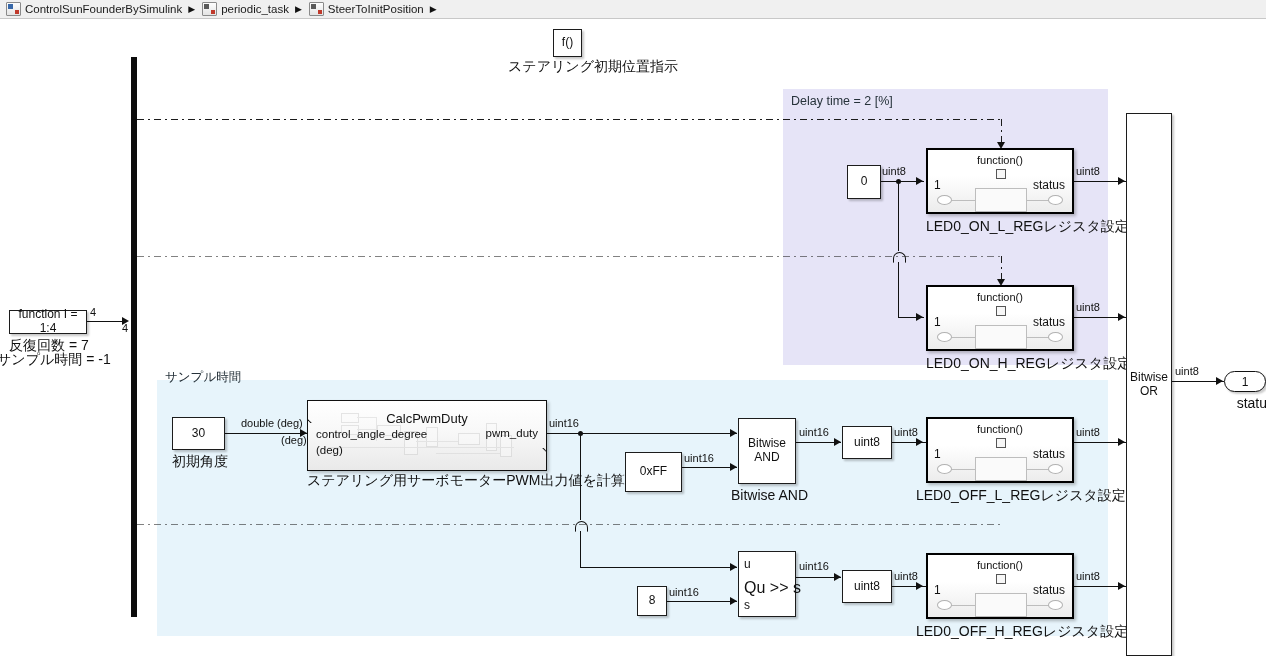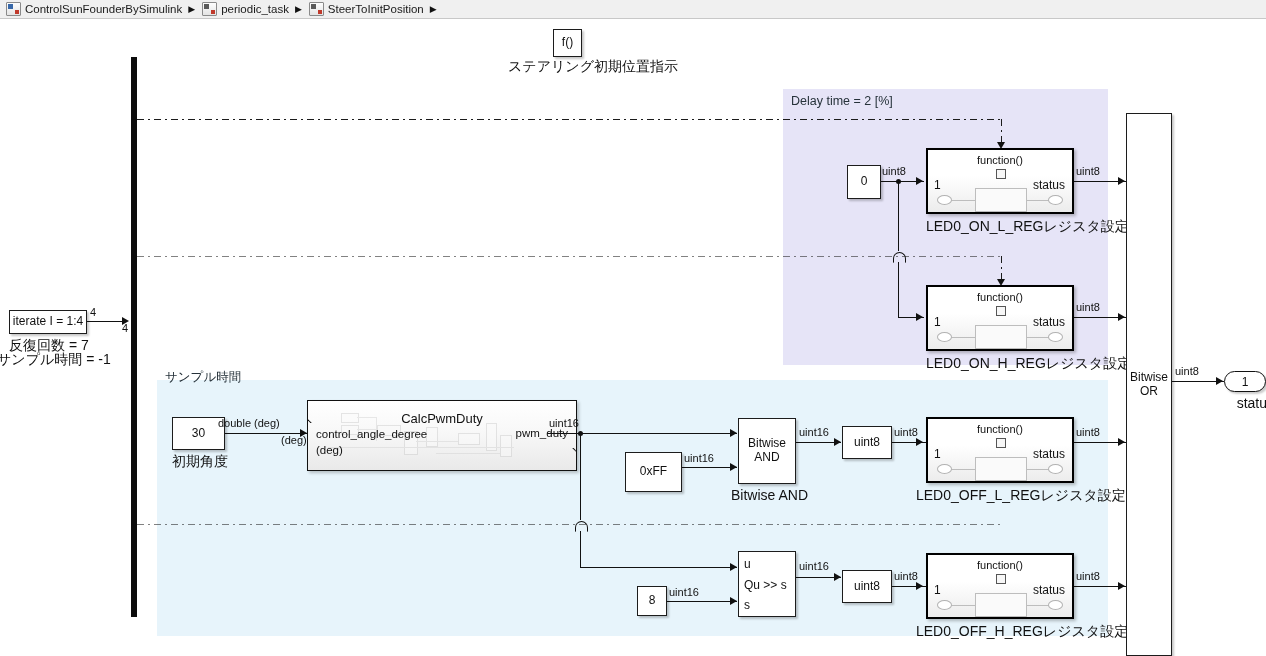--- a/index.html
+++ b/index.html
@@ -192,21 +192,21 @@
     <span class="bc-sep">▶</span>
   </div>
 
   <div class="area" style="left:783px;top:89px;width:325px;height:276px;background:#e6e4f7;"></div>
   <div class="area-label" style="left:791px;top:94px;">Delay time = 2 [%]</div>
 
   <div class="area" style="left:157px;top:380px;width:951px;height:256px;background:#e7f4fb;"></div>
   <div class="area-label" style="left:165px;top:369px;">サンプル時間</div>
 
   <div class="blk" style="left:9px;top:310px;width:78px;height:24px;">
-    <span>iterate I = 1:4</span>
+    <span>function I = 1:4</span>
   </div>
   <div class="cap" style="left:9px;top:337px;width:78px;">反復回数 = 7</div>
   <div class="cap" style="left:-3px;top:351px;width:102px;">サンプル時間 = -1</div>
 
   <div class="w wh" style="left:87px;top:321px;width:40px;"></div>
   <div class="arw" style="left:122px;top:317px;"></div>
   <div class="lbl" style="left:90px;top:306px;">4</div>
   <div class="lbl" style="left:122px;top:322px;">4</div>
 
   <div class="busbar" style="left:131px;top:57px;width:6px;height:560px;"></div>
@@ -267,26 +267,26 @@
   </div>
   <div class="cap" style="left:926px;top:355px;width:148px;">LED0_ON_H_REGレジスタ設定</div>
   <div class="lbl" style="left:1076px;top:301px;">uint8</div>
   <div class="w wh" style="left:1074px;top:317px;width:52px;"></div>
   <div class="arw" style="left:1118px;top:313px;"></div>
 
   <div class="blk" style="left:172px;top:417px;width:53px;height:33px;">
     <span>30</span>
   </div>
   <div class="cap" style="left:172px;top:453px;width:53px;">初期角度</div>
-  <div class="lbl" style="left:218px;top:417px;">double (deg)</div>
+  <div class="lbl" style="left:241px;top:417px;">double (deg)</div>
   <div class="w wh" style="left:225px;top:433px;width:82px;"></div>
   <div class="arw" style="left:300px;top:429px;"></div>
   <div class="lbl" style="left:281px;top:434px;">(deg)</div>
 
-  <div class="mdlref" style="left:307px;top:400px;width:270px;height:71px;">
+  <div class="mdlref" style="left:307px;top:400px;width:240px;height:71px;">
     <div class="guts">
       <div class="g" style="left:33px;top:12px;width:16px;height:8px;"></div>
       <div class="g" style="left:33px;top:24px;width:16px;height:8px;"></div>
       <div class="gl" style="left:49px;top:16px;width:20px;"></div>
       <div class="gl" style="left:49px;top:28px;width:20px;"></div>
       <div class="gl" style="left:68px;top:16px;width:1px;height:24px;"></div>
       <div class="g" style="left:69px;top:24px;width:22px;height:9px;"></div>
       <div class="g" style="left:96px;top:30px;width:12px;height:22px;"></div>
       <div class="g" style="left:118px;top:26px;width:10px;height:18px;"></div>
       <div class="g" style="left:150px;top:32px;width:20px;height:10px;"></div>
@@ -296,20 +296,21 @@
       <div class="gl" style="left:128px;top:52px;width:64px;"></div>
       <div class="gl" style="left:108px;top:40px;width:42px;"></div>
     </div>
     <div class="ctl"></div>
     <div class="cbr"></div>
     <div class="title">CalcPwmDuty</div>
     <div class="pin l multi">control_angle_degree
 (deg)</div>
     <div class="pin r">pwm_duty</div>
   </div>
+  <div class="cap" style="left:307px;top:472px;width:240px;">ステアリング用サーボモーターPWM出力値を計算</div>
 
   <div class="lbl" style="left:549px;top:417px;">uint16</div>
   <div class="w wh" style="left:547px;top:433px;width:190px;"></div>
   <div class="arw" style="left:730px;top:429px;"></div>
   <div class="dot" style="left:578px;top:431px;"></div>
   <div class="w wv" style="left:580px;top:433px;height:87px;"></div>
   <div class="hop" style="left:576px;top:520px;transform:rotate(-90deg);"></div>
   <div class="w wv" style="left:580px;top:531px;height:37px;"></div>
   <div class="w wh" style="left:580px;top:567px;width:157px;"></div>
   <div class="arw" style="left:730px;top:563px;"></div>
@@ -354,21 +355,21 @@
 
   <div class="blk" style="left:637px;top:586px;width:30px;height:30px;">
     <span>8</span>
   </div>
   <div class="lbl" style="left:669px;top:586px;">uint16</div>
   <div class="w wh" style="left:667px;top:601px;width:70px;"></div>
   <div class="arw" style="left:730px;top:597px;"></div>
 
   <div class="blk" style="left:738px;top:551px;width:58px;height:66px;align-items:flex-start;justify-content:flex-start;">
     <span class="lbl" style="left:5px;top:6px;font-size:12px;">u</span>
-    <span class="lbl" style="left:5px;top:27px;font-size:12px;">Qu &gt;&gt; s</span>
+    <span class="lbl" style="left:5px;top:27px;font-size:16px;">Qu &gt;&gt; s</span>
     <span class="lbl" style="left:5px;top:47px;font-size:12px;">s</span>
   </div>
   <div class="lbl" style="left:799px;top:560px;">uint16</div>
   <div class="w wh" style="left:796px;top:577px;width:45px;"></div>
   <div class="arw" style="left:834px;top:573px;"></div>
 
   <div class="blk" style="left:842px;top:570px;width:50px;height:33px;">
     <span>uint8</span>
   </div>
   <div class="lbl" style="left:894px;top:570px;">uint8</div>

